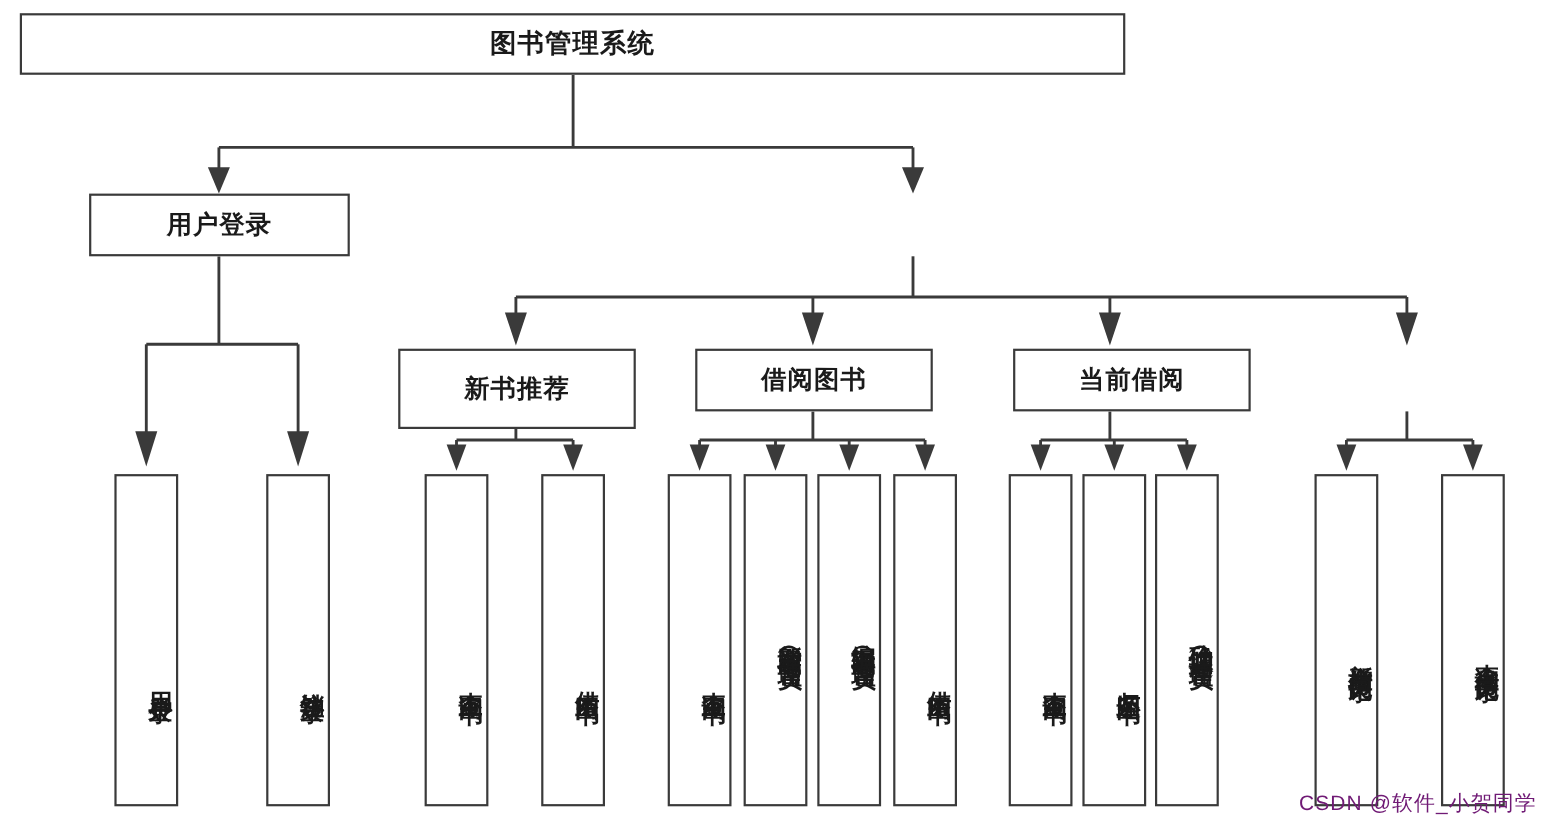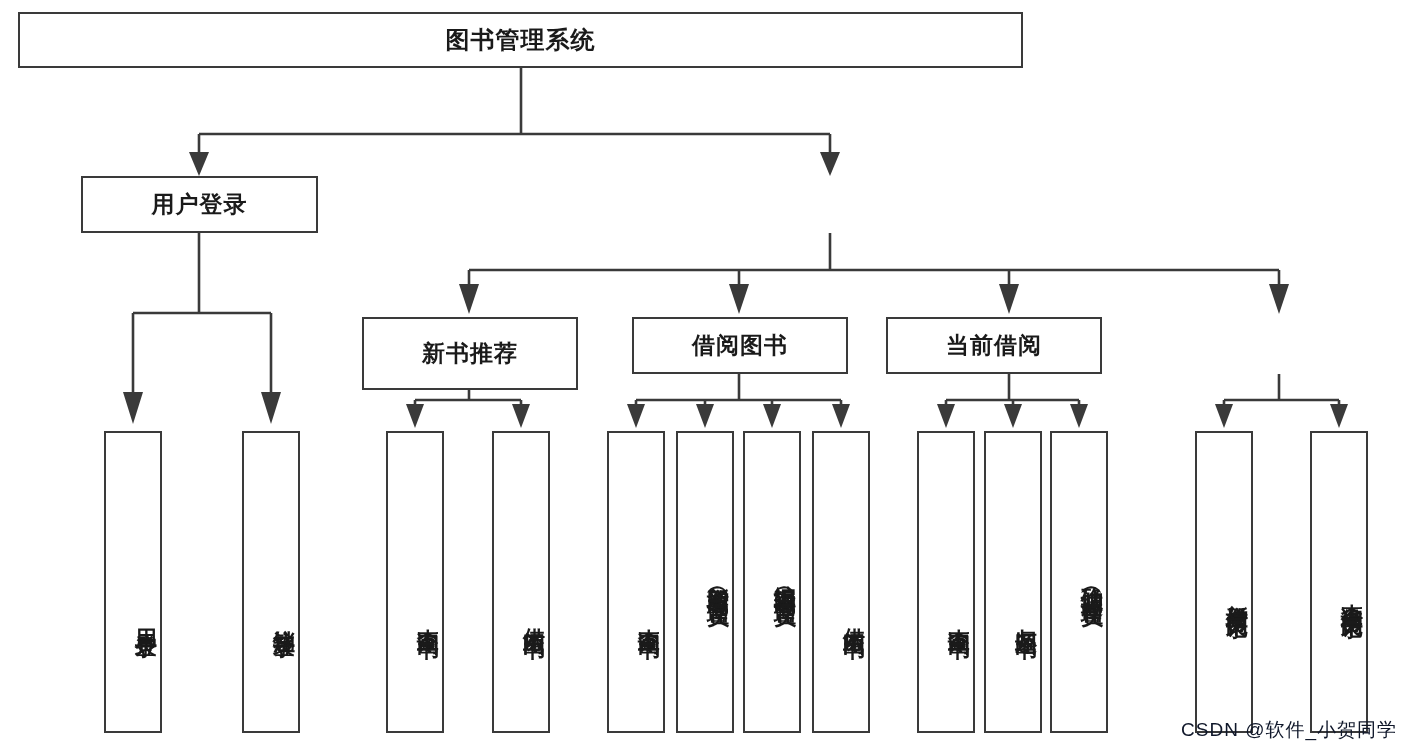--- a/index.html
+++ b/index.html
@@ -64,21 +64,21 @@
     fill: none;
   }
   svg.wires polygon {
     fill: #3a3a3a;
   }
   #watermark {
     position: absolute;
     right: 8px;
     bottom: 4px;
     font-size: 19px;
-    color: #0f172a;
+    color: #701a75;
     letter-spacing: 1px;
     white-space: nowrap;
   }
 </style>
 </head>
 <body>
 
 <div id="canvas">
 
   <svg class="wires" viewBox="0 0 1405 747">
@@ -152,21 +152,21 @@
   <div class="node horiz" style="left:81px; top:176px; width:237px; height:57px;">
     <span>用户登录</span>
   </div>
 
   <div class="node horiz" style="left:362px; top:317px; width:216px; height:73px;">
     <span>新书推荐</span>
   </div>
   <div class="node horiz" style="left:632px; top:317px; width:216px; height:57px;">
     <span>借阅图书</span>
   </div>
-  <div class="node horiz" style="left:886px; top:317px; width:216px; height:57px;text-align:center;">
+  <div class="node horiz" style="left:921px; top:317px; width:216px; height:57px;text-align:center;">
     <span>当前借阅</span>
   </div>
 
   <div class="node vert" style="left:104px; top:431px; width:58px; height:302px; padding-top:80px;">
     <span>用户登录</span>
   </div>
   <div class="node vert" style="left:242px; top:431px; width:58px; height:302px; padding-top:80px;">
     <span>注销登录</span>
   </div>
 

